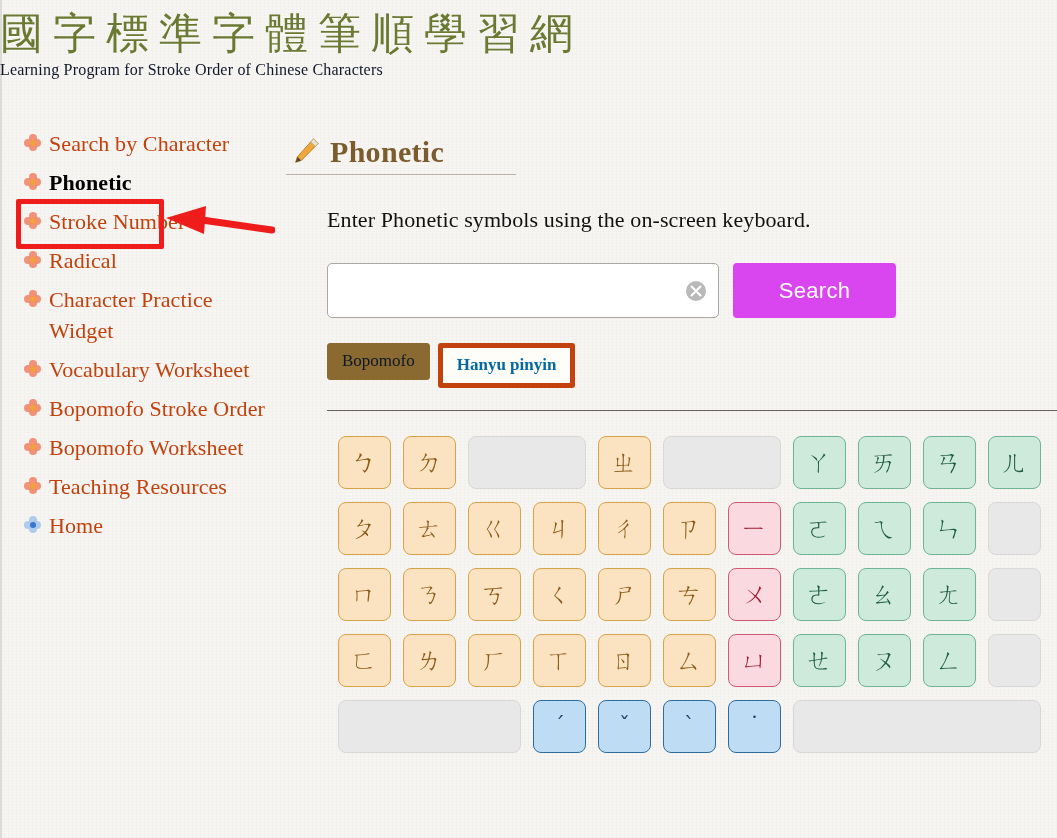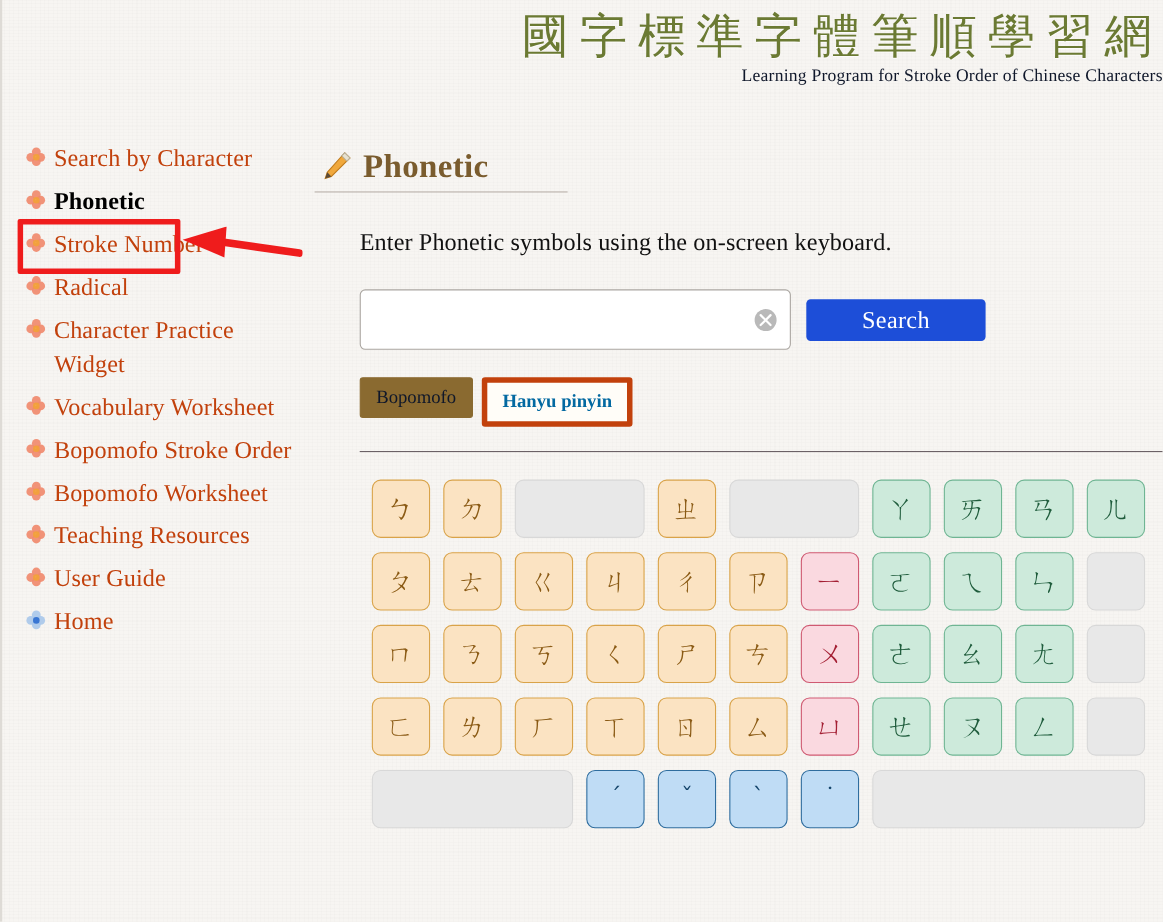--- a/index.html
+++ b/index.html
@@ -25,21 +25,21 @@
     left: 0; top: 0;
     width: 2px; height: 838px;
     background: #dedbd6;
   }
 
   
   #site-header {
     position: absolute;
     left: 0; top: 0;
     width: 1057px;
-    text-align: right;
+    text-align: left;
     padding-top: 8px;
   }
   #site-title-cn {
     font-family: "DejaVu Serif", "Liberation Serif", serif;
     font-size: 43px;
     letter-spacing: 10px;
     color: #6b7a33;
     line-height: 1.18;
     text-shadow: 0 1px 0 rgba(255,255,255,0.7);
     white-space: nowrap;
@@ -185,26 +185,26 @@
   }
   #clear-icon {
     position: absolute;
     right: 12px; top: 50%;
     transform: translateY(-50%);
     width: 22px; height: 22px;
     cursor: pointer;
   }
   #search-button {
     width: 163px;
-    height: 38px;
-    background: #1d4ed8;
+    height: 55px;
+    background: #d946ef;
     border: none;
     border-radius: 4px;
     color: #ffffff;
-    font-family: Liberation Serif, serif;
+    font-family: Liberation Sans, sans-serif;
     font-size: 22px;
     cursor: pointer;
     letter-spacing: 0.3px;
   }
 
   
   #tab-row {
     margin-top: 25px;
     margin-left: 41px;
     display: flex;
@@ -386,30 +386,20 @@
     </div>
     <div class="nav-item">
       <span class="nav-flower">
         <i></i>
         <i></i>
         <i></i>
         <i></i>
         <i></i>
       </span>
       <span class="nav-label">Teaching Resources</span>
-    </div>
-    <div class="nav-item">
-      <span class="nav-flower">
-        <i></i>
-        <i></i>
-        <i></i>
-        <i></i>
-        <i></i>
-      </span>
-      <span class="nav-label">User Guide</span>
     </div>
     <div class="nav-item">
       <span class="nav-flower blue">
         <i></i>
         <i></i>
         <i></i>
         <i></i>
         <i></i>
       </span>
       <span class="nav-label">Home</span>

